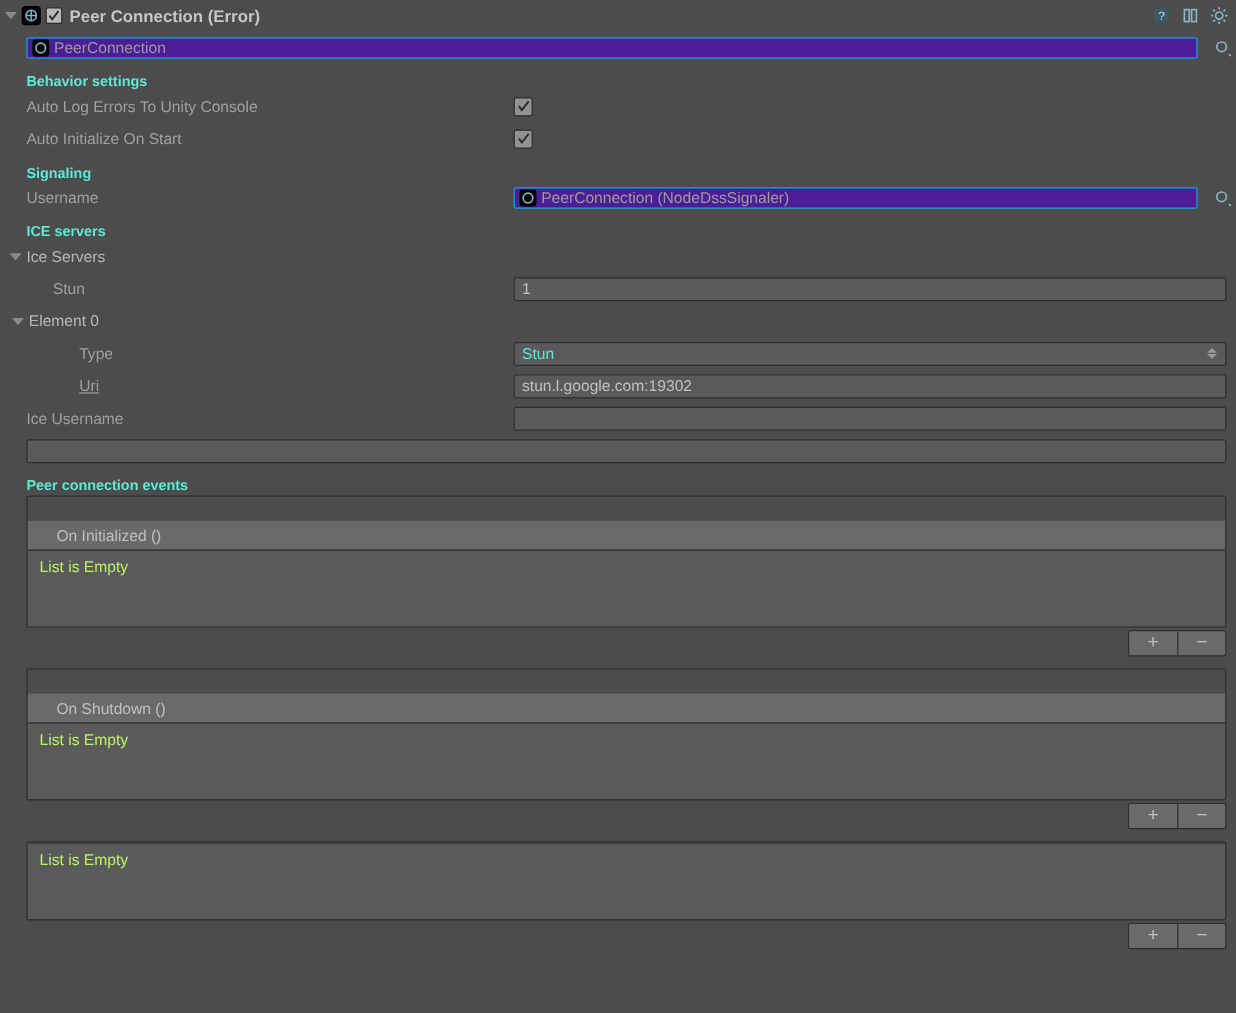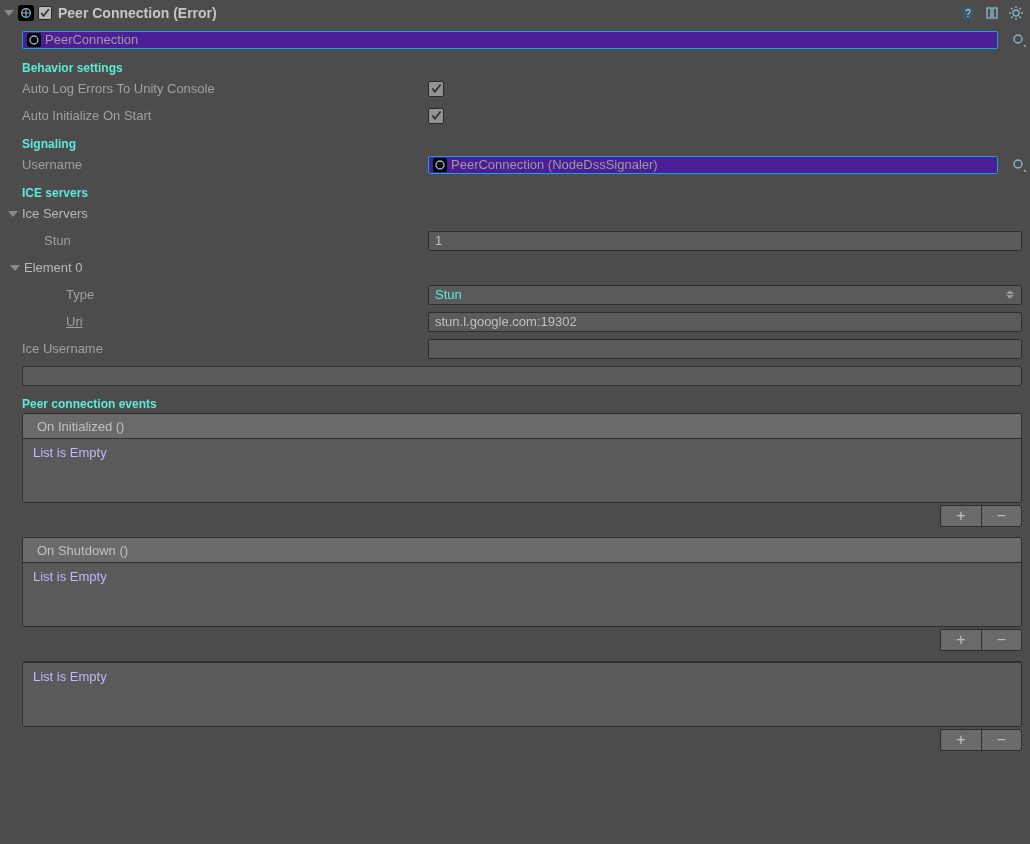--- a/index.html
+++ b/index.html
@@ -27,22 +27,22 @@
   .dropdown .arrows { width:10px; display:flex; flex-direction:column; align-items:center; gap:1px;}
   .dropdown .arrows .up   { width:0;height:0;border-width:0 4px 4px 4px; border-style:solid; border-color:transparent transparent #9a9a9a transparent;}
   .dropdown .arrows .down { width:0;height:0;border-width:4px 4px 0 4px; border-style:solid; border-color:#9a9a9a transparent transparent transparent;}
   .checkbox { width:16px; height:16px; background:#929292; border:1px solid #2a2a2a; border-radius:2px; display:flex; align-items:center; justify-content:center;}
   .checkbox svg { width:13px; height:13px; }
   .indent1 { padding-left:22px; }
   .indent2 { padding-left:44px; }
   .list-foldout { display:flex; align-items:center; }
   .list-foldout .foldout { margin-left:-14px; }
   .event-box { margin:2px 8px 0 22px; border:1px solid #2e2e2e; border-radius:2px; background:#4c4c4c; overflow:hidden;}
-  .event-head { background:#6a6a6a; color:#c0c0c0; height:24px; display:flex; align-items:center; padding:0 14px; font-size:13px;}
-  .event-body { height:64px; padding:6px 10px; color:#c4b5fd; background:#5a5a5a; border-top:1px solid #2e2e2e;}
+  .event-head { background:#6a6a6a; color:#c0c0c0; height:24px; display:flex; align-items:center; padding:0 24px; font-size:13px;margin-top:20px;}
+  .event-body { height:64px; padding:6px 10px; color:#bef264; background:#5a5a5a; border-top:1px solid #2e2e2e;}
   .event-footer { display:flex; justify-content:flex-end; margin:2px 8px 10px 22px; }
   .pm-group { display:flex; background:#6a6a6a; border:1px solid #2e2e2e; border-radius:2px; overflow:hidden;}
   .pm-btn { width:40px; height:20px; display:flex; align-items:center; justify-content:center; color:#c0c0c0; font-size:16px; }
   .pm-btn + .pm-btn { border-left:1px solid #2e2e2e; }
   svg { stroke:#8ab4c4; stroke-width:1.4; fill:none; }
 </style>
 </head>
 <body>
 
 <div class="inspector">

